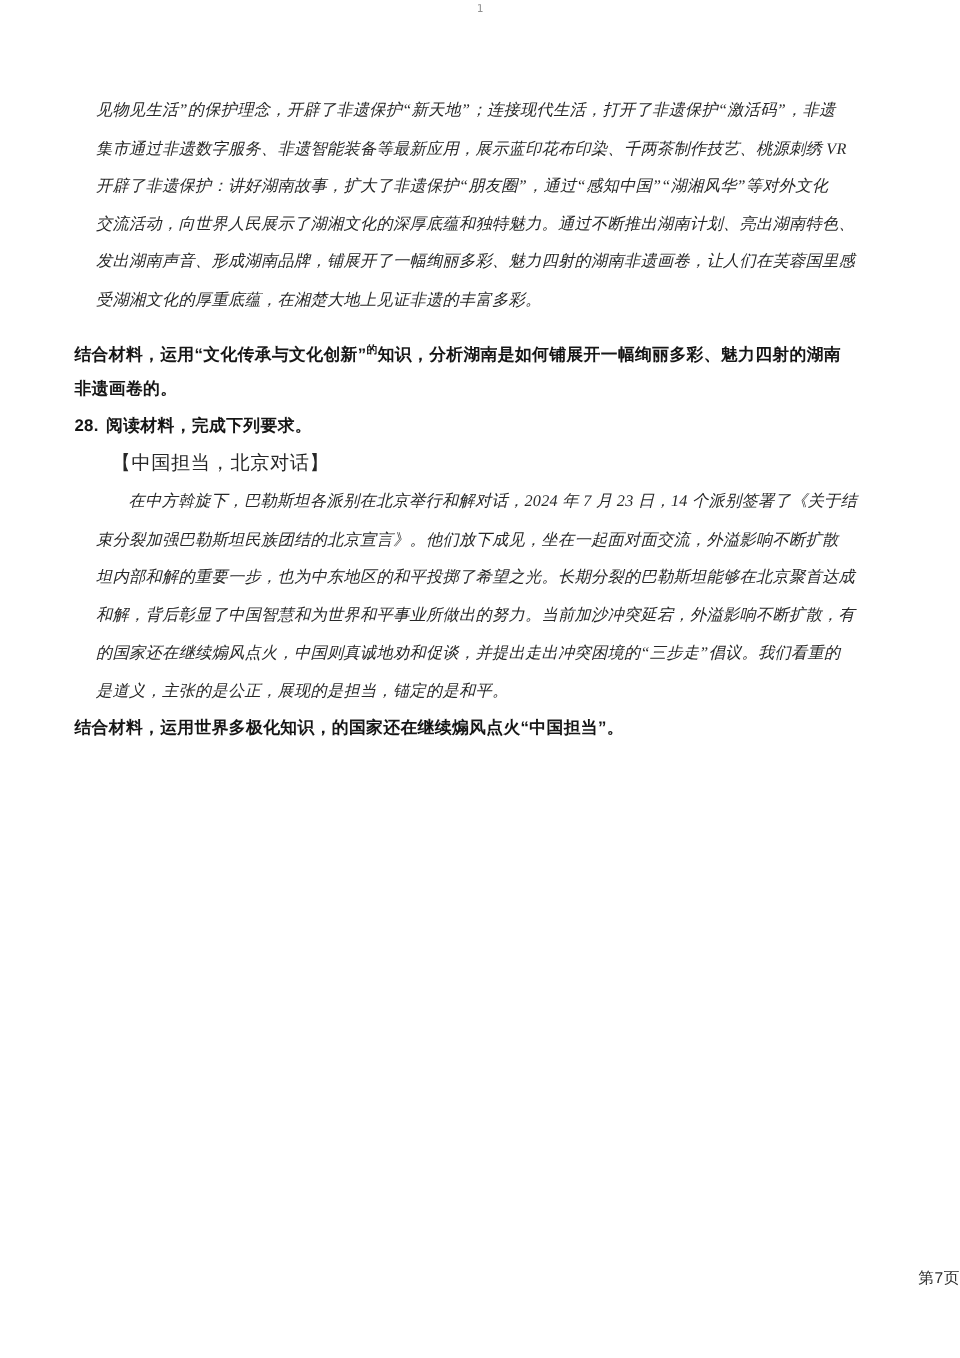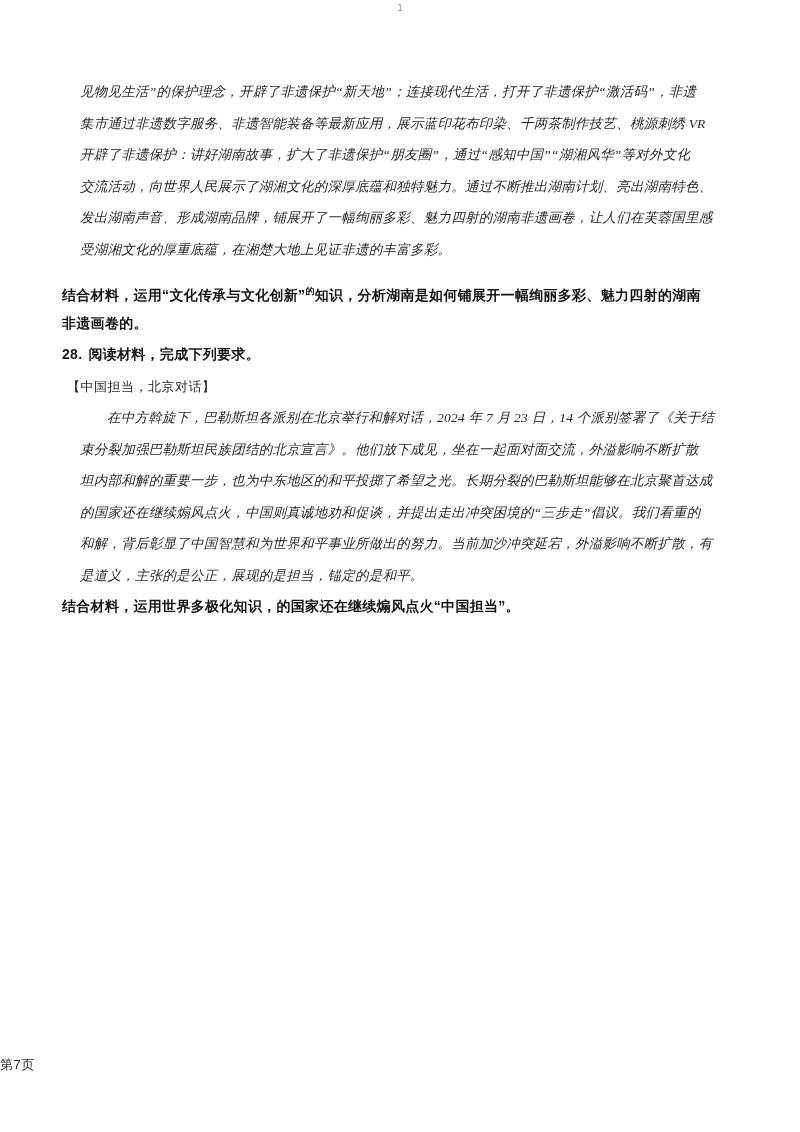--- a/index.html
+++ b/index.html
@@ -57,35 +57,35 @@
   }
   .ask .line { white-space: nowrap; height: 31.5px; }
   .ask.gap-before { margin-top: 11px; }
   .ask sup {
     font-size: 9px;
     vertical-align: 6px;
     font-weight: 700;
   }
   .q-number { margin-right: 6px; }
   .subtitle {
-    margin: 0 0 0 67px;
+    margin: 0 0 0 93px;
     font-family: "Liberation Serif", "DejaVu Serif", serif;
-    font-size: 13px;
+    font-size: 16px;
     line-height: 31.5px;
     letter-spacing: 0.5px;
     color: #272727;
     white-space: nowrap;
     height: 31.5px;
   }
   .footer {
     position: absolute;
     top: 1056px;
     left: 0;
     width: 100%;
-    text-align: left;
+    text-align: right;
     font-family: "Liberation Sans", "DejaVu Sans", sans-serif;
     font-size: 13px;
     color: #2c2c2c;
     letter-spacing: 0.5px;
   }
 </style>
 </head>
 <body>
 
 <div class="page">
@@ -111,22 +111,22 @@
     <div class="ask">
       <div class="line"><span class="q-number">28.</span><span>阅读材料，完成下列要求。</span></div>
     </div>
 
     <div class="subtitle">【中国担当，北京对话】</div>
 
     <div class="material">
       <div class="line indent-first">在中方斡旋下，巴勒斯坦各派别在北京举行和解对话，2024 年 7 月 23 日，14 个派别签署了《关于结</div>
       <div class="line">束分裂加强巴勒斯坦民族团结的北京宣言》。他们放下成见，坐在一起面对面交流，外溢影响不断扩散</div>
       <div class="line">坦内部和解的重要一步，也为中东地区的和平投掷了希望之光。长期分裂的巴勒斯坦能够在北京聚首达成</div>
+      <div class="line">和解，背后彰显了中国智慧和为世界和平事业所做出的努力。当前加沙冲突延宕，外溢影响不断扩散，有</div>
       <div class="line">的国家还在继续煽风点火，中国则真诚地劝和促谈，并提出走出冲突困境的“三步走”倡议。我们看重的</div>
-      <div class="line">和解，背后彰显了中国智慧和为世界和平事业所做出的努力。当前加沙冲突延宕，外溢影响不断扩散，有</div>
       <div class="line">是道义，主张的是公正，展现的是担当，锚定的是和平。</div>
     </div>
 
     <div class="ask">
       <div class="line">结合材料，运用世界多极化知识，的国家还在继续煽风点火“中国担当”。</div>
     </div>
 
   </div>
 
   <div class="footer">第7页</div>

